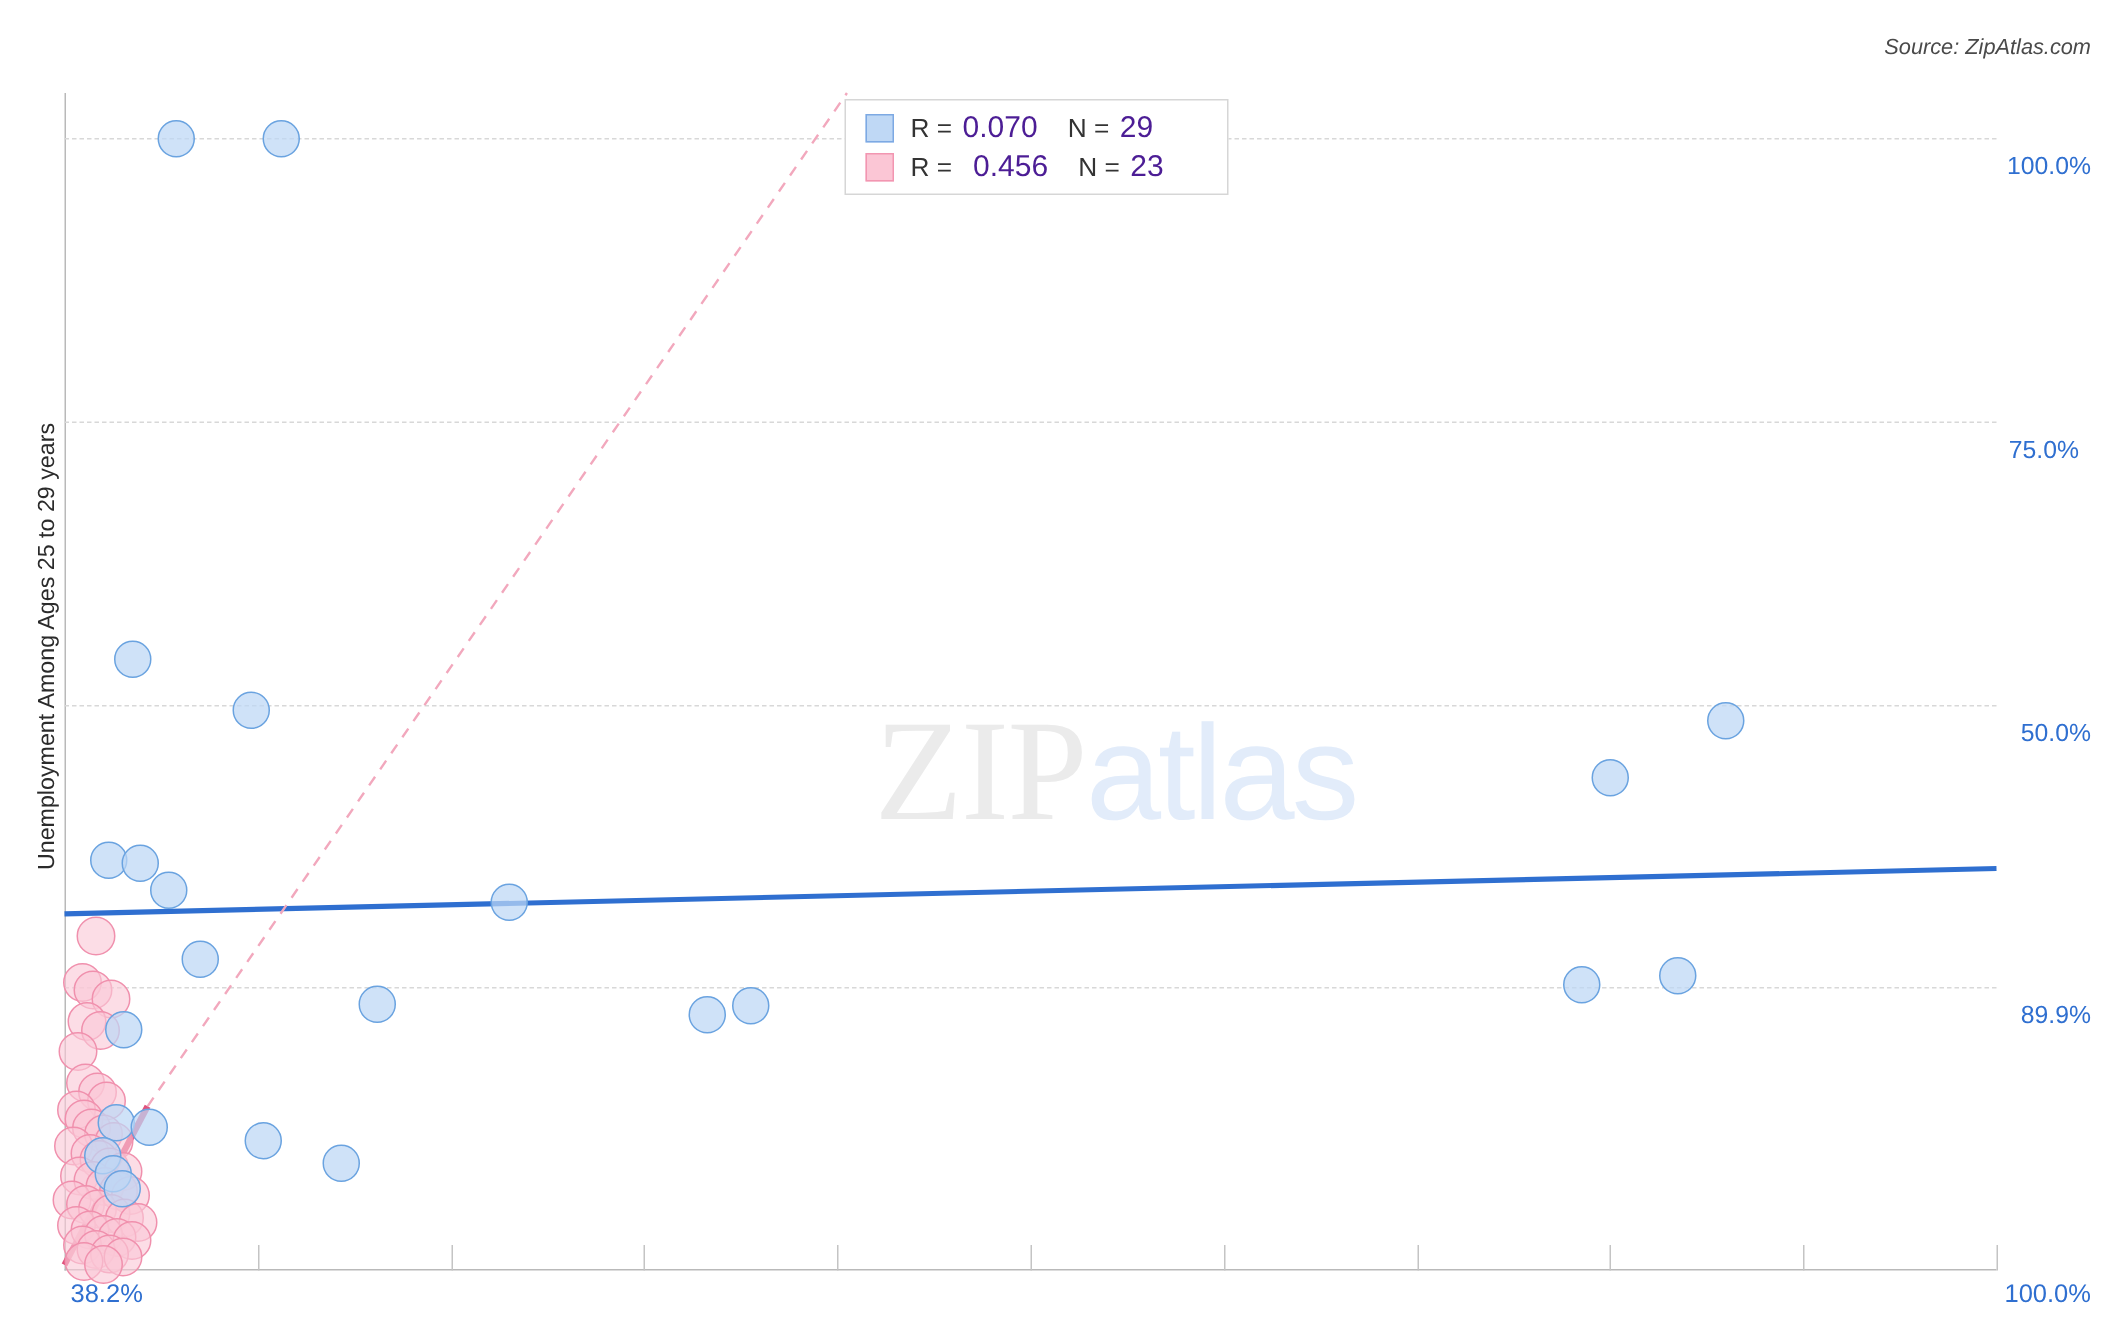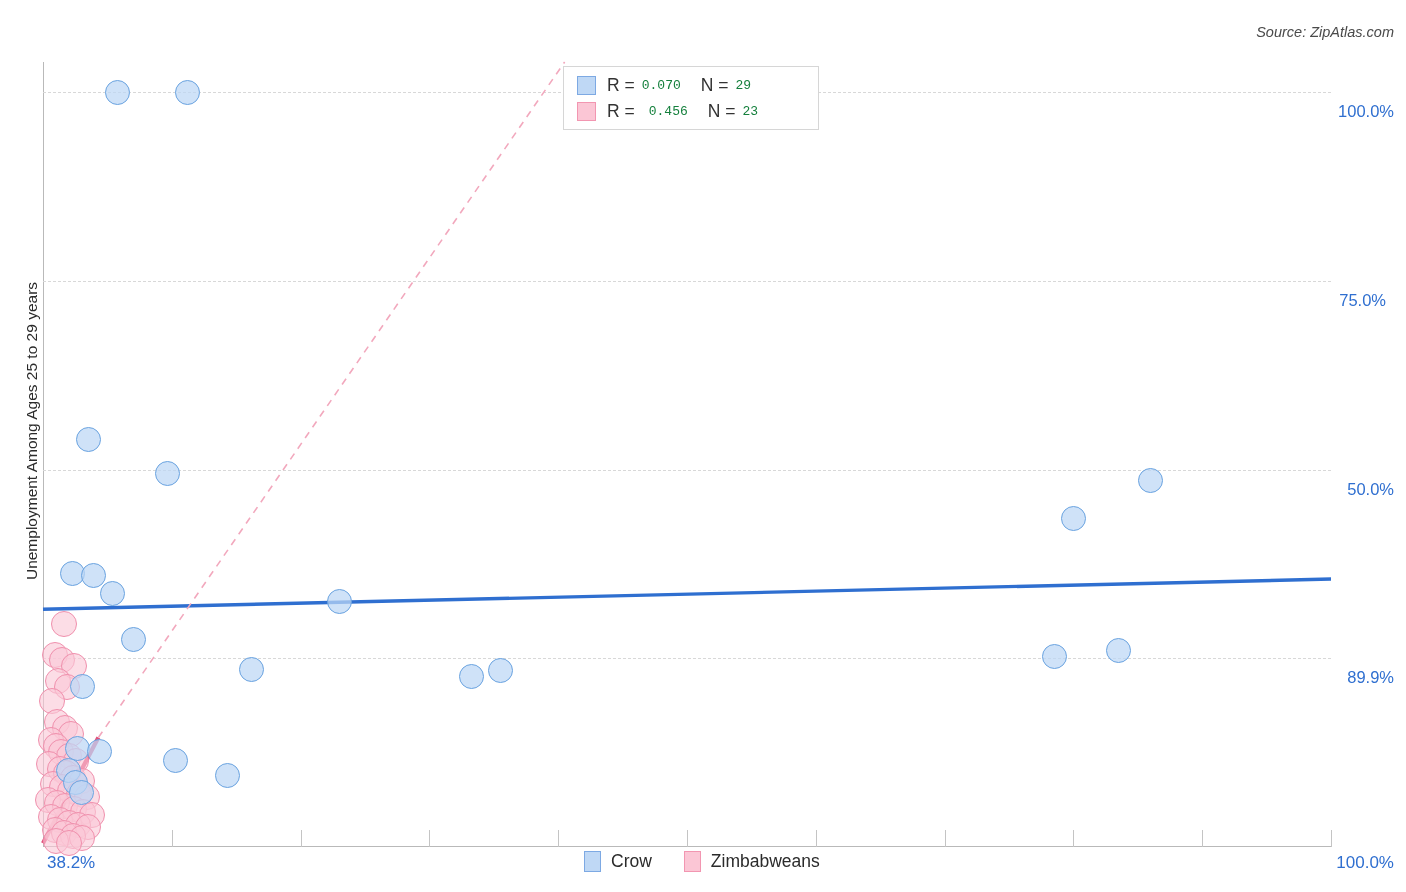--- a/index.html
+++ b/index.html
@@ -144,21 +144,21 @@
   .stat-row.r2 { top: 31px; }
   .swatch {
     width: 19px;
     height: 19px;
     box-sizing: border-box;
     margin-right: 11px;
   }
   .swatch.crow { background: #bfd8f5; border: 1.3px solid #7da9e3; }
   .swatch.zim  { background: #fbc6d5; border: 1.3px solid #f296b1; }
   .lbl-dark { font-size: 17.5px; color: #333; }
-  .val-blue { font-size: 13px; color: #15803d; font-family: Liberation Mono, monospace; }
+  .val-blue { font-size: 20px; color: #4c1d95; }
   .gap { display: inline-block; width: 7px; }
   .gap-wide { display: inline-block; width: 20px; }
   #series-legend {
     position: absolute;
     left: 584px;
     top: 851px;
     display: flex;
     align-items: center;
     white-space: nowrap;
   }
@@ -202,20 +202,23 @@
         <div class="xtick" style="left: 386.4px;"></div>
         <div class="xtick" style="left: 515.2px;"></div>
         <div class="xtick" style="left: 644px;"></div>
         <div class="xtick" style="left: 772.8px;"></div>
         <div class="xtick" style="left: 901.6px;"></div>
         <div class="xtick" style="left: 1030.4px;"></div>
         <div class="xtick" style="left: 1159.2px;"></div>
         <div class="xtick" style="left: 1288px;"></div>
       </div>
 
+    <div id="watermark">
+      <span class="wm-zip">ZIP</span><span class="wm-atlas">atlas</span>
+    </div>
 
     <svg class="overlay" id="trend-layer" viewBox="0 0 1288 785" preserveAspectRatio="none">
         <line x1="0" y1="547.2355769230769" x2="1288" y2="517.0432692307693" stroke="#2f6fd0" stroke-width="3.4"></line>
         <line x1="0" y1="781.2259615384615" x2="55.38399999999999" y2="675.5528846153846" stroke="#e0527c" stroke-width="4.2"></line>
         <line x1="55.38399999999999" y1="675.5528846153846" x2="521.64" y2="0" stroke="#f2a8bd" stroke-width="1.6" stroke-dasharray="7 6"></line>
       </svg>
 
     <div id="dots-zim">
         <div class="dot zim" style="width: 26px; height: 26px; left: 7.608px; top: 548.577px;"></div>
         <div class="dot zim" style="width: 26px; height: 26px; left: -1.408px; top: 579.524px;"></div>
@@ -315,20 +318,14 @@
       <span class="gap"></span>
         <span class="gap"></span>
       <span class="val-blue">0.456</span>
       <span class="gap-wide"></span>
       <span class="lbl-dark">N =</span>
       <span class="gap"></span>
       <span class="val-blue">23</span>
     </div>
   </div>
 
-  <div id="series-legend">
-    <span class="sw crow"></span>
-    <span class="nm">Crow</span>
-    <span class="sw zim"></span>
-    <span class="nm">Zimbabweans</span>
-  </div>
 
 </div>
 
 </body></html>

